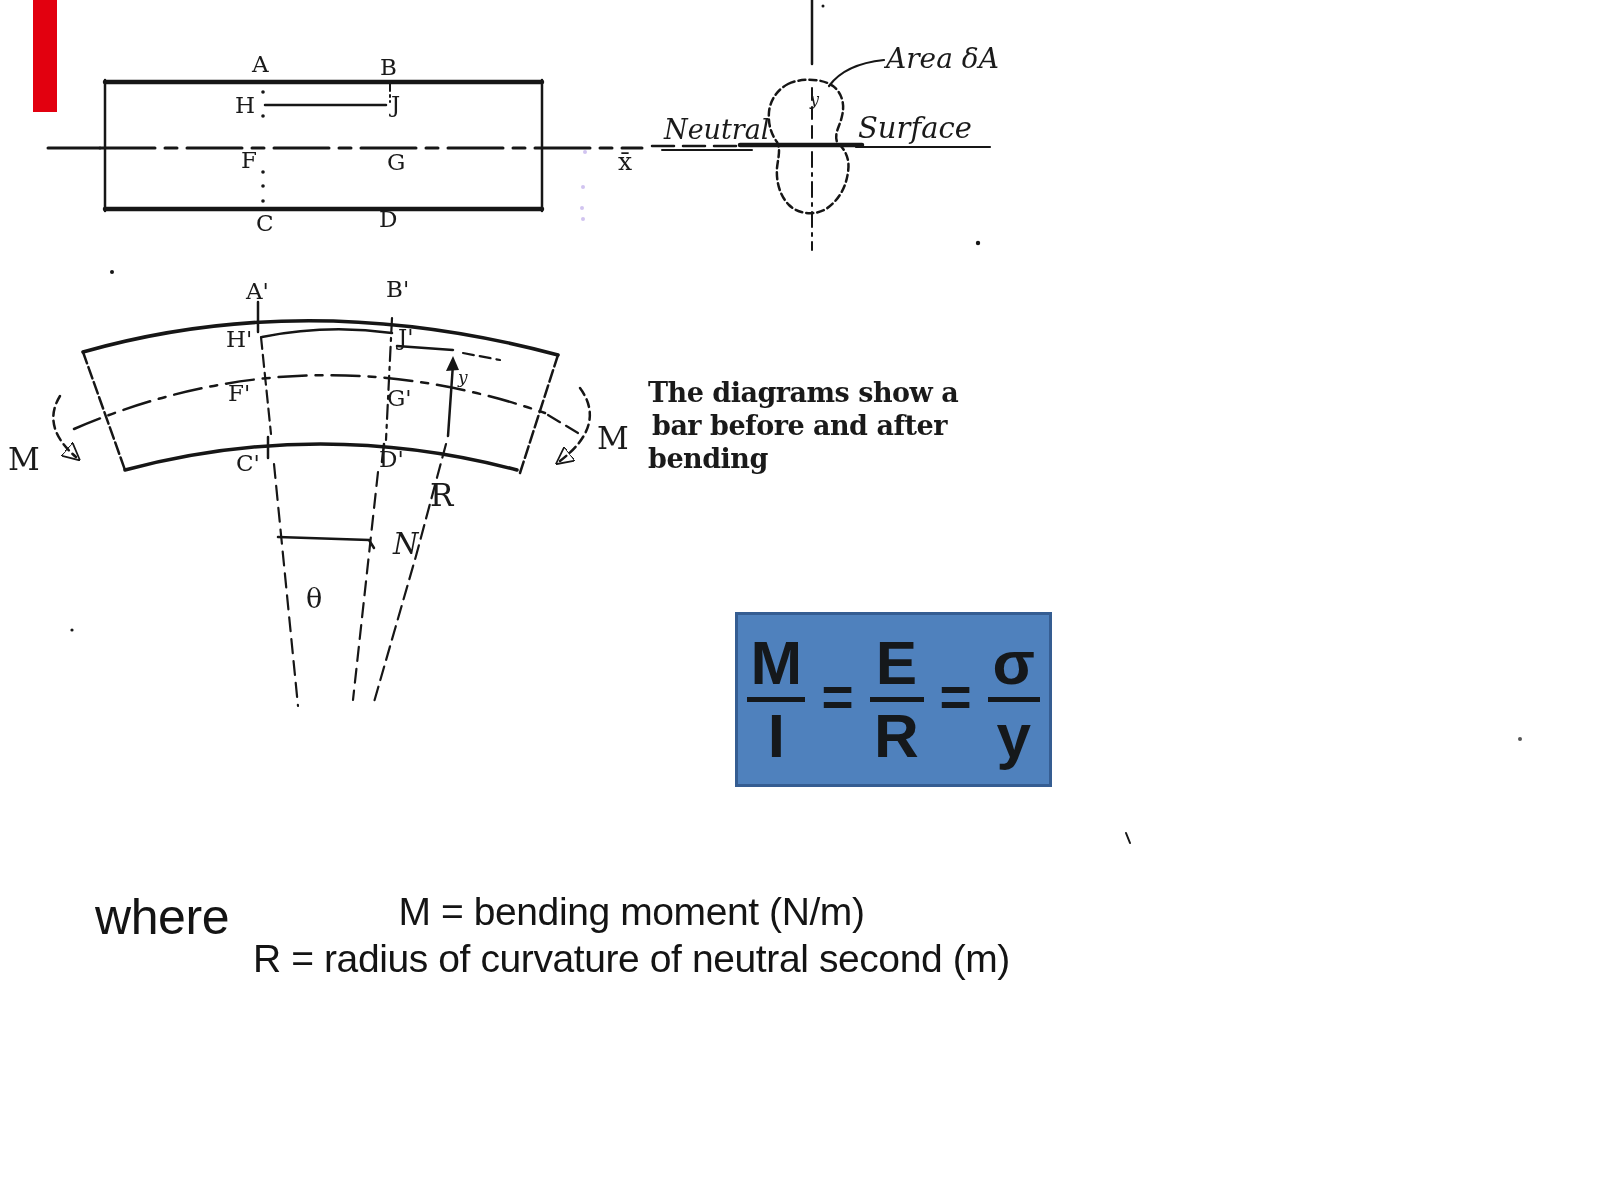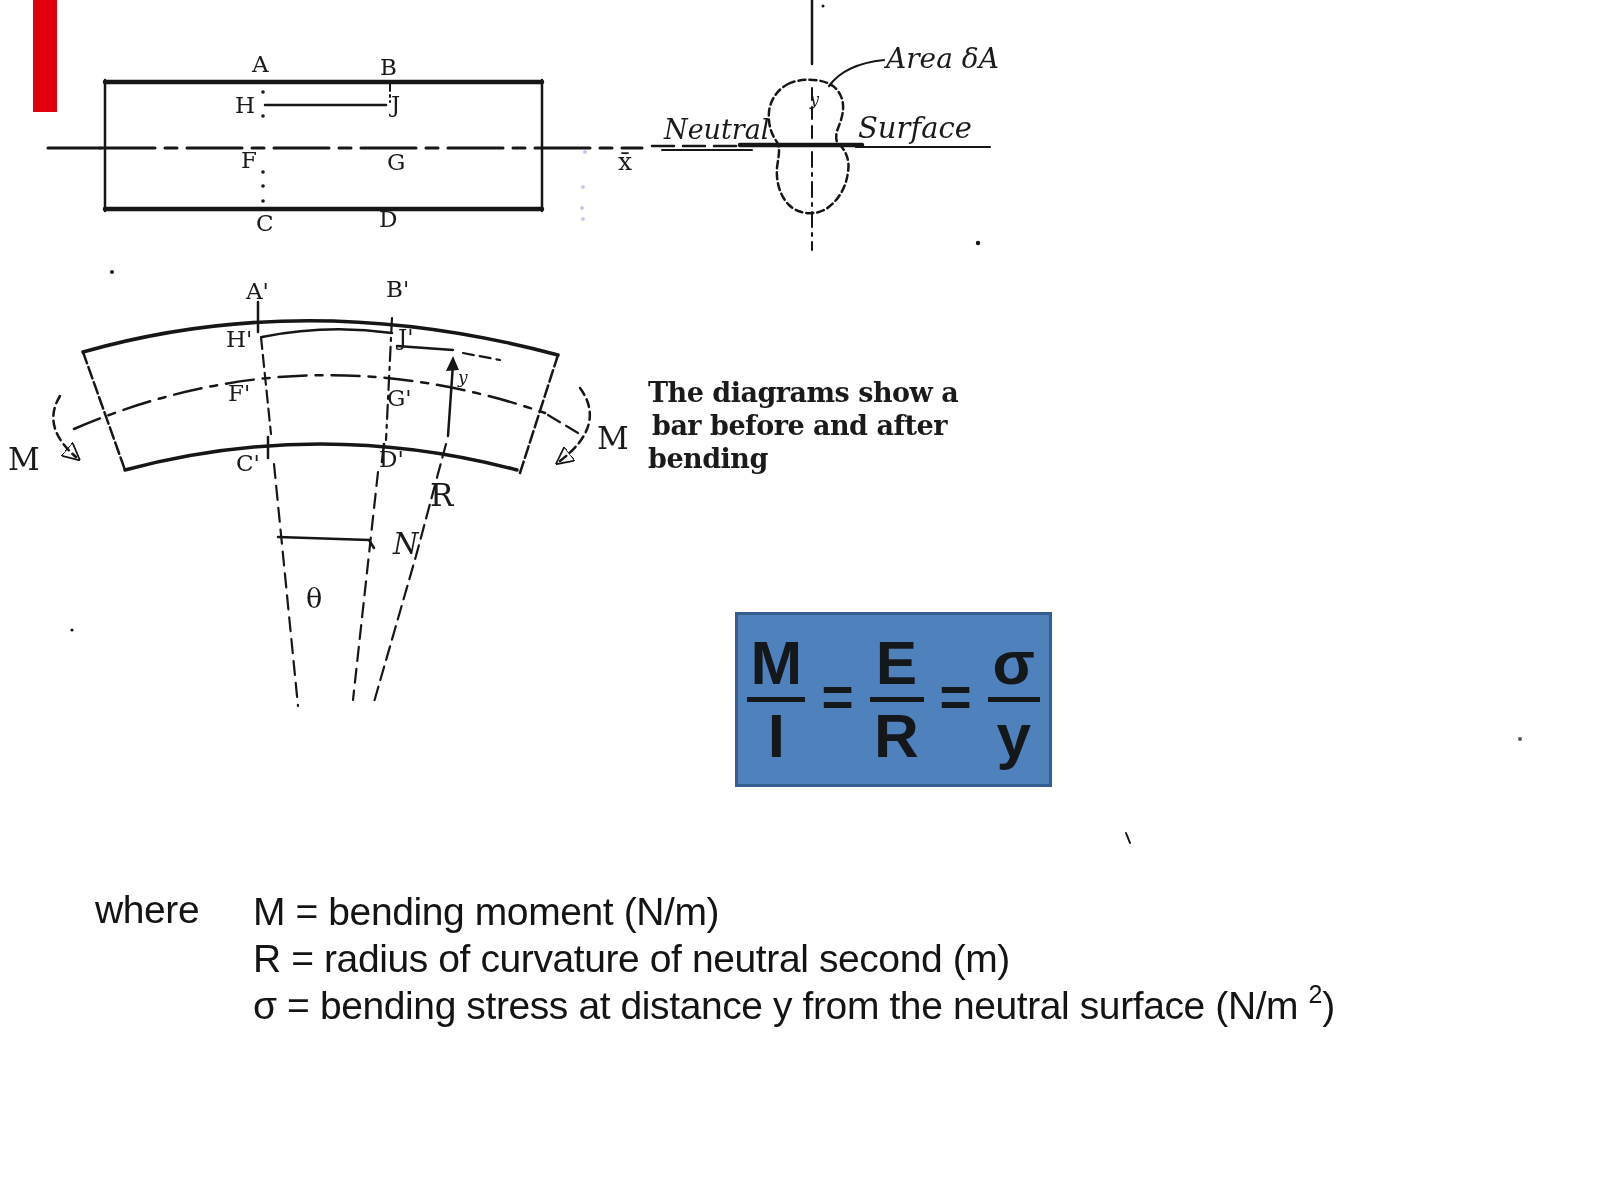--- a/index.html
+++ b/index.html
@@ -14,23 +14,23 @@
   
   .fbox{position:absolute;left:735px;top:612px;width:317px;height:175px;
         background:#4f81bd;border:3px solid #355d92;box-sizing:border-box;
         display:flex;align-items:center;justify-content:center;gap:16px;
         color:#15181b;font-weight:600;}
   .frac{display:flex;flex-direction:column;align-items:center;}
   .frac .fv{font-size:62px;line-height:54px;}
   .fbar{height:5px;background:#15181b;margin:7px 0;}
   .feq{font-size:55px;line-height:55px;margin-top:-4px;font-weight:600;}
   
-  .where{position:absolute;left:95px;top:888px;font-size:39px;letter-spacing:-0.4px;}
+  .where{position:absolute;left:95px;top:888px;font-size:50px;letter-spacing:-0.4px;}
   .defs{position:absolute;left:253px;top:888px;font-size:39px;letter-spacing:-0.4px;white-space:nowrap;}
-  .defs .dline{height:47px;line-height:47px;}
+  .defs .dline{height:47px;line-height:47px;text-align:center;}
   .defs sup{font-size:25px;position:relative;top:-2px;vertical-align:super;line-height:0;}
 </style>
 </head>
 <body>
 
 <div class="page">
 
   <div class="redbar"></div>
 
   <svg class="sketch" width="1600" height="1200" viewBox="0 0 1600 1200">
@@ -163,16 +163,15 @@
       <div class="fv">σ</div>
       <div class="fbar" style="width:52px"></div>
       <div class="fv">y</div>
     </div>
   </div>
 
   <div class="where">where</div>
   <div class="defs">
     <div class="dline"><span>M = bending moment (N/m)</span><sup></sup><span></span></div>
     <div class="dline"><span>R = radius of curvature of neutral second (m)</span><sup></sup><span></span></div>
-    <div class="dline"><span>σ = bending stress at distance y from the neutral surface (N/m </span><sup>2</sup><span>)</span></div>
   </div>
 
 </div>
 
 </body></html>

